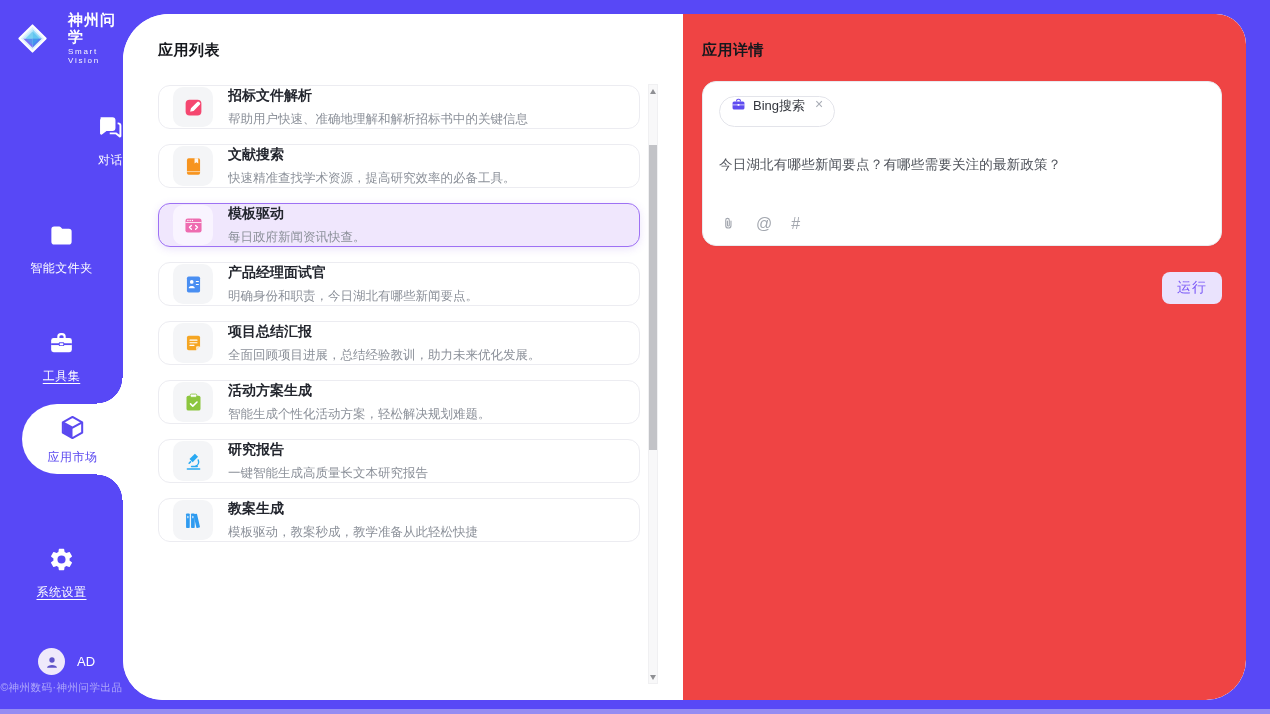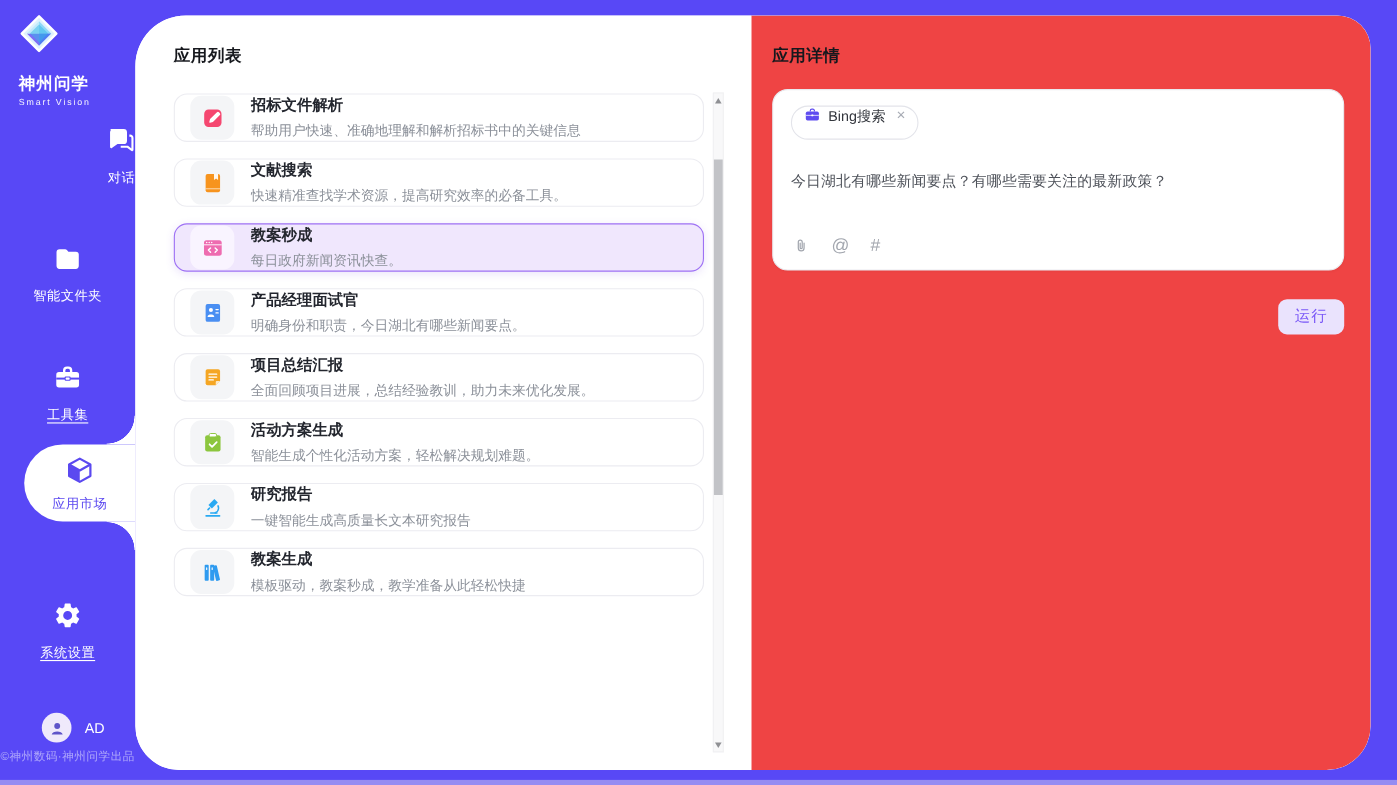--- a/index.html
+++ b/index.html
@@ -2,21 +2,21 @@
 <html><head>
 <meta charset="utf-8">
 <style>
   html,body{margin:0;padding:0;width:1270px;height:714px;overflow:hidden;
     font-family:"Liberation Sans","DejaVu Sans",sans-serif;}
   *{box-sizing:border-box;}
   body{background:#5848f6;position:relative;}
 
   
   .sidebar{position:absolute;left:0;top:0;bottom:0;width:123px;z-index:2;}
-  .logo{position:absolute;top:12px;left:17px;display:flex;align-items:flex-start;gap:20px;flex-direction:column;}
+  .logo{position:absolute;top:12px;left:17px;display:flex;align-items:center;gap:20px;}
   .logo svg{width:37px;height:37px;display:block;}
   .logo-cn{color:#fff;font-size:15px;font-weight:bold;letter-spacing:1px;line-height:1.1;}
   .logo-en{color:#fff;font-size:8px;letter-spacing:1.7px;margin-top:2px;opacity:.95;}
 
   .nav{position:absolute;inset:0;}
   .nav-item{position:absolute;left:0;width:123px;text-align:center;cursor:pointer;}
   .nav-item:nth-child(1){top:114px;text-align:right;}
   .nav-item:nth-child(2){top:222px;}
   .nav-item:nth-child(3){top:330px;}
   .nav-item:nth-child(4){top:404px;}
@@ -211,21 +211,21 @@
                 <rect x="2.8" y="4" width="18.4" height="16" rx="2.6" fill="currentColor"></rect>
                 <path d="M2.8 8.6h18.4" stroke="#fff" stroke-width="1.1" opacity=".85"></path>
                 <circle cx="5.6" cy="6.3" r=".8" fill="#fff"></circle>
                 <circle cx="8.2" cy="6.3" r=".8" fill="#fff"></circle>
                 <circle cx="10.8" cy="6.3" r=".8" fill="#fff"></circle>
                 <path d="M9.6 11.9l-2.2 2.2 2.2 2.2M14.4 11.9l2.2 2.2-2.2 2.2" stroke="#fff" stroke-width="1.5" fill="none" stroke-linecap="round" stroke-linejoin="round"></path>
               </svg>
             </span>
     </div>
     <div class="app-texts">
-      <div class="app-name">教案秒成</div>
+      <div class="app-name">模板驱动</div>
       <div class="app-desc">每日政府新闻资讯快查。</div>
     </div>
   </div>
         <div class="app-card">
     <div class="app-icon-tile">
       <span class="app-icon" style="color: rgb(74, 143, 242);">
               <svg viewBox="0 0 24 24">
                 <rect x="4.5" y="2.8" width="15" height="18.4" rx="2" fill="currentColor"></rect>
                 <circle cx="10" cy="9" r="2.1" fill="#fff"></circle>
                 <path d="M6.6 15.6c.3-2.6 6.5-2.6 6.8 0v.7H6.6z" fill="#fff"></path>

